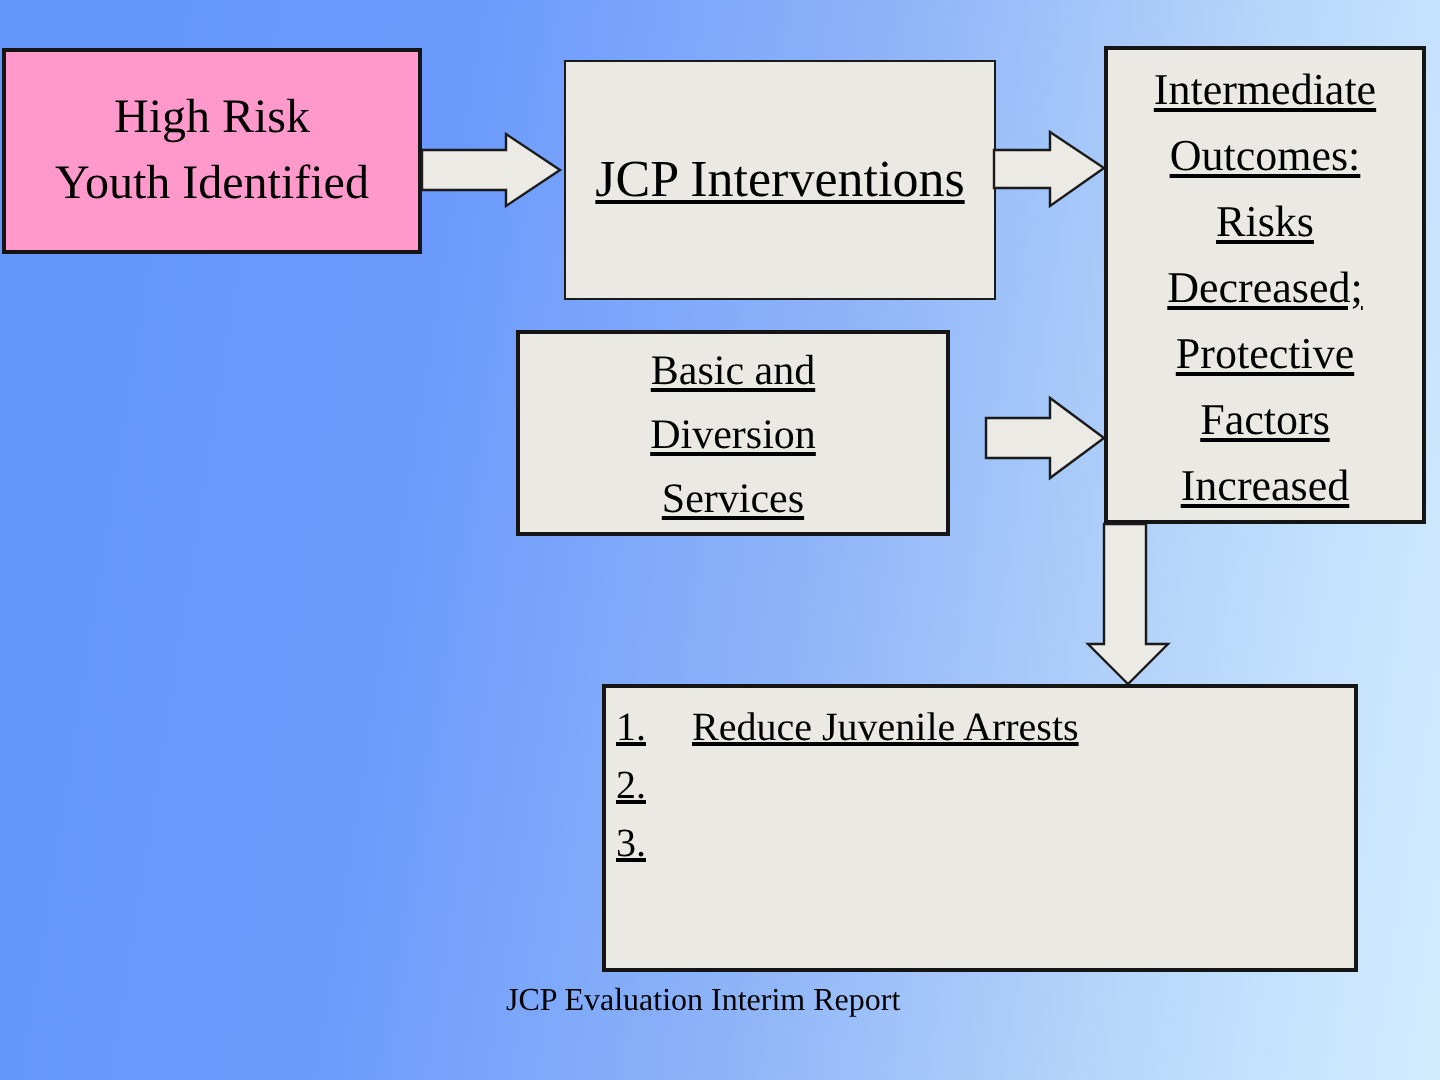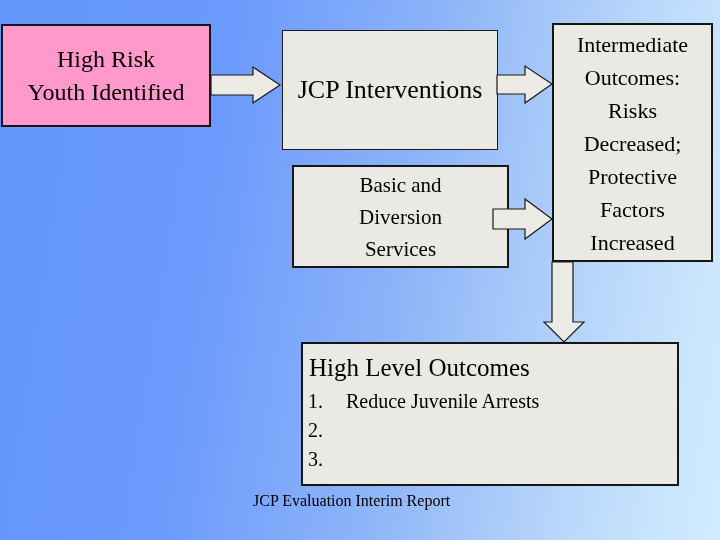--- a/index.html
+++ b/index.html
@@ -23,37 +23,38 @@
     position: absolute;
     box-sizing: border-box;
     display: flex;
     align-items: center;
     justify-content: center;
     text-align: center;
   }
   .multiline { white-space: pre-line; }
   .gray-fill {
     background: #eae9e3;
+    text-decoration: underline;
   }
   .box-high-risk {
     left: 1px; top: 24px;
     width: 210px; height: 103px;
     background: #ff99cc;
     border: 2px solid #151515;
     font-size: 24px;
     line-height: 33px;
   }
   .box-jcp {
     left: 282px; top: 30px;
     width: 216px; height: 120px;
     border: 1px solid #1a1a1a;
     font-size: 26px;
   }
   .box-basic {
-    left: 292px; top: 165px;
+    left: 258px; top: 165px;
     width: 217px; height: 103px;
     border: 2px solid #151515;
     font-size: 21px;
     line-height: 32px;
   }
   .box-intermediate {
     left: 552px; top: 23px;
     width: 161px; height: 239px;
     border: 2px solid #151515;
     font-size: 22px;
@@ -118,21 +119,20 @@
     <div class="multiline" style="width:100%;">Intermediate
 Outcomes:
 Risks
 Decreased;
 Protective
 Factors
 Increased</div>
   </div>
 
   <div class="box gray-fill box-outcomes">
-    <div class="outcomes-title">High Level Outcomes</div>
     <div class="outcomes-row">
       <span class="outcomes-num">1.</span>
       <span>Reduce Juvenile Arrests</span>
     </div>
     <div class="outcomes-row">
       <span class="outcomes-num">2.</span>
     </div>
     <div class="outcomes-row">
       <span class="outcomes-num">3.</span>
     </div>

